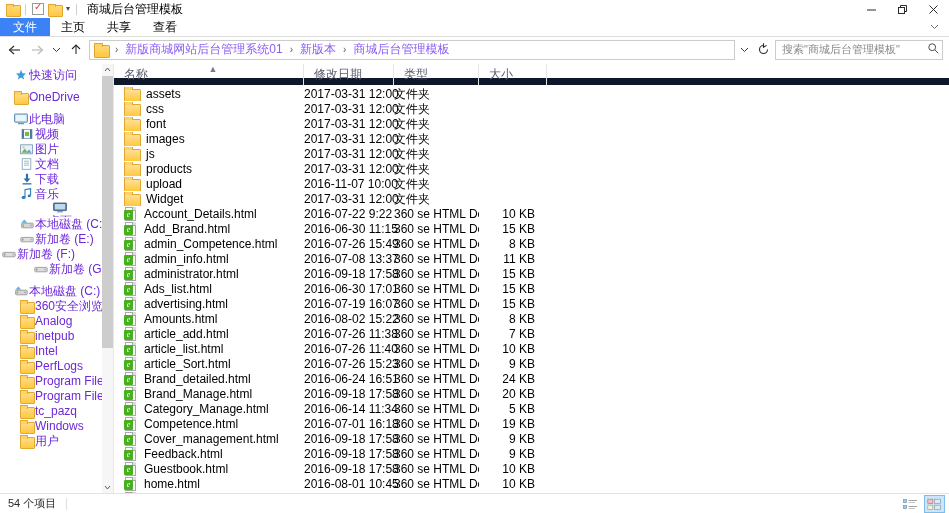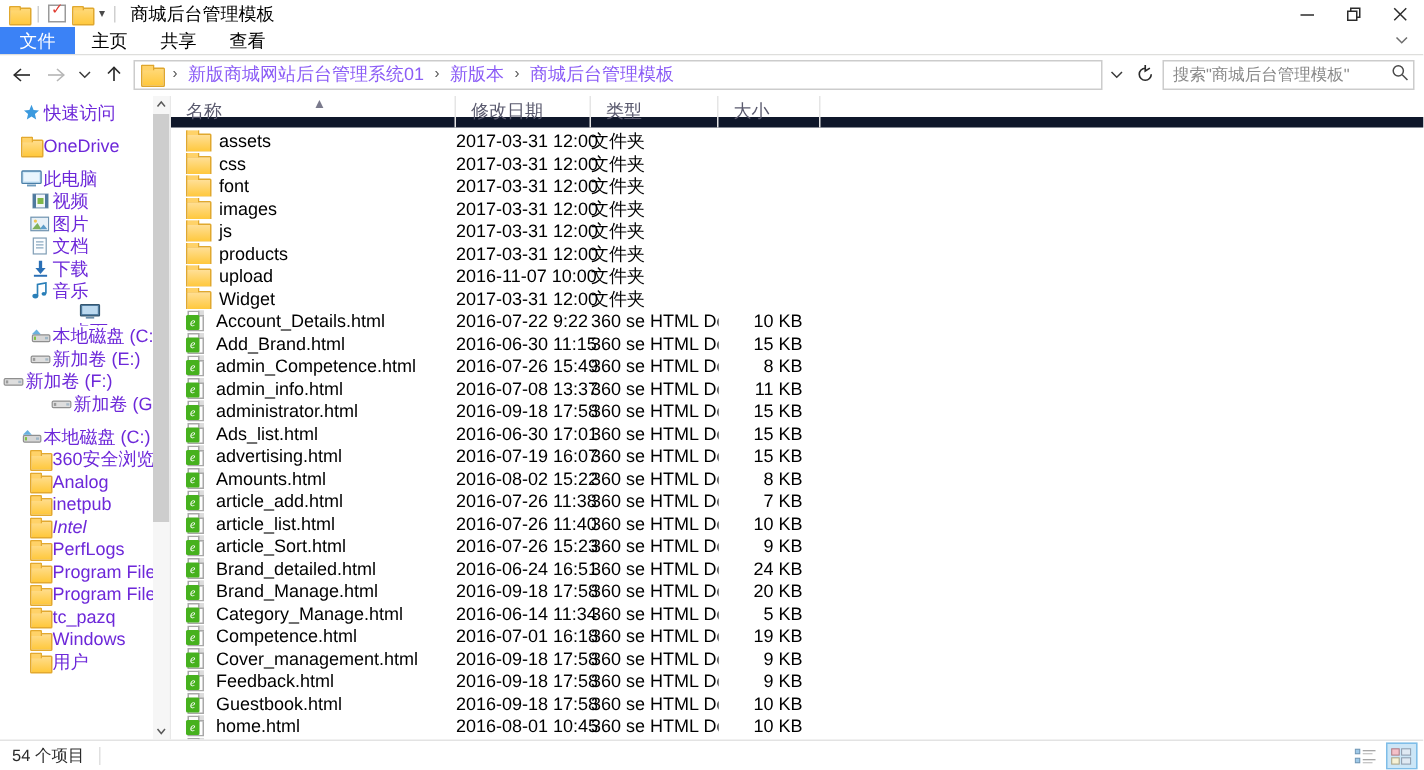--- a/index.html
+++ b/index.html
@@ -406,21 +406,21 @@
               <span class="f-ico"></span>
             </span>
             <span class="lbl">Analog</span>
           </div>
           <div class="navitem" style="padding-left: 18px;">
             <span class="nv-ico">
               <span class="f-ico"></span>
             </span>
             <span class="lbl">inetpub</span>
           </div>
-          <div class="navitem" style="padding-left: 18px; font-style: italic;">
+          <div class="navitem" style="padding-left: 18px;">
             <span class="nv-ico">
               <span class="f-ico"></span>
             </span>
             <span class="lbl">Intel</span>
           </div>
           <div class="navitem" style="padding-left: 18px;">
             <span class="nv-ico">
               <span class="f-ico"></span>
             </span>
             <span class="lbl">PerfLogs</span>

